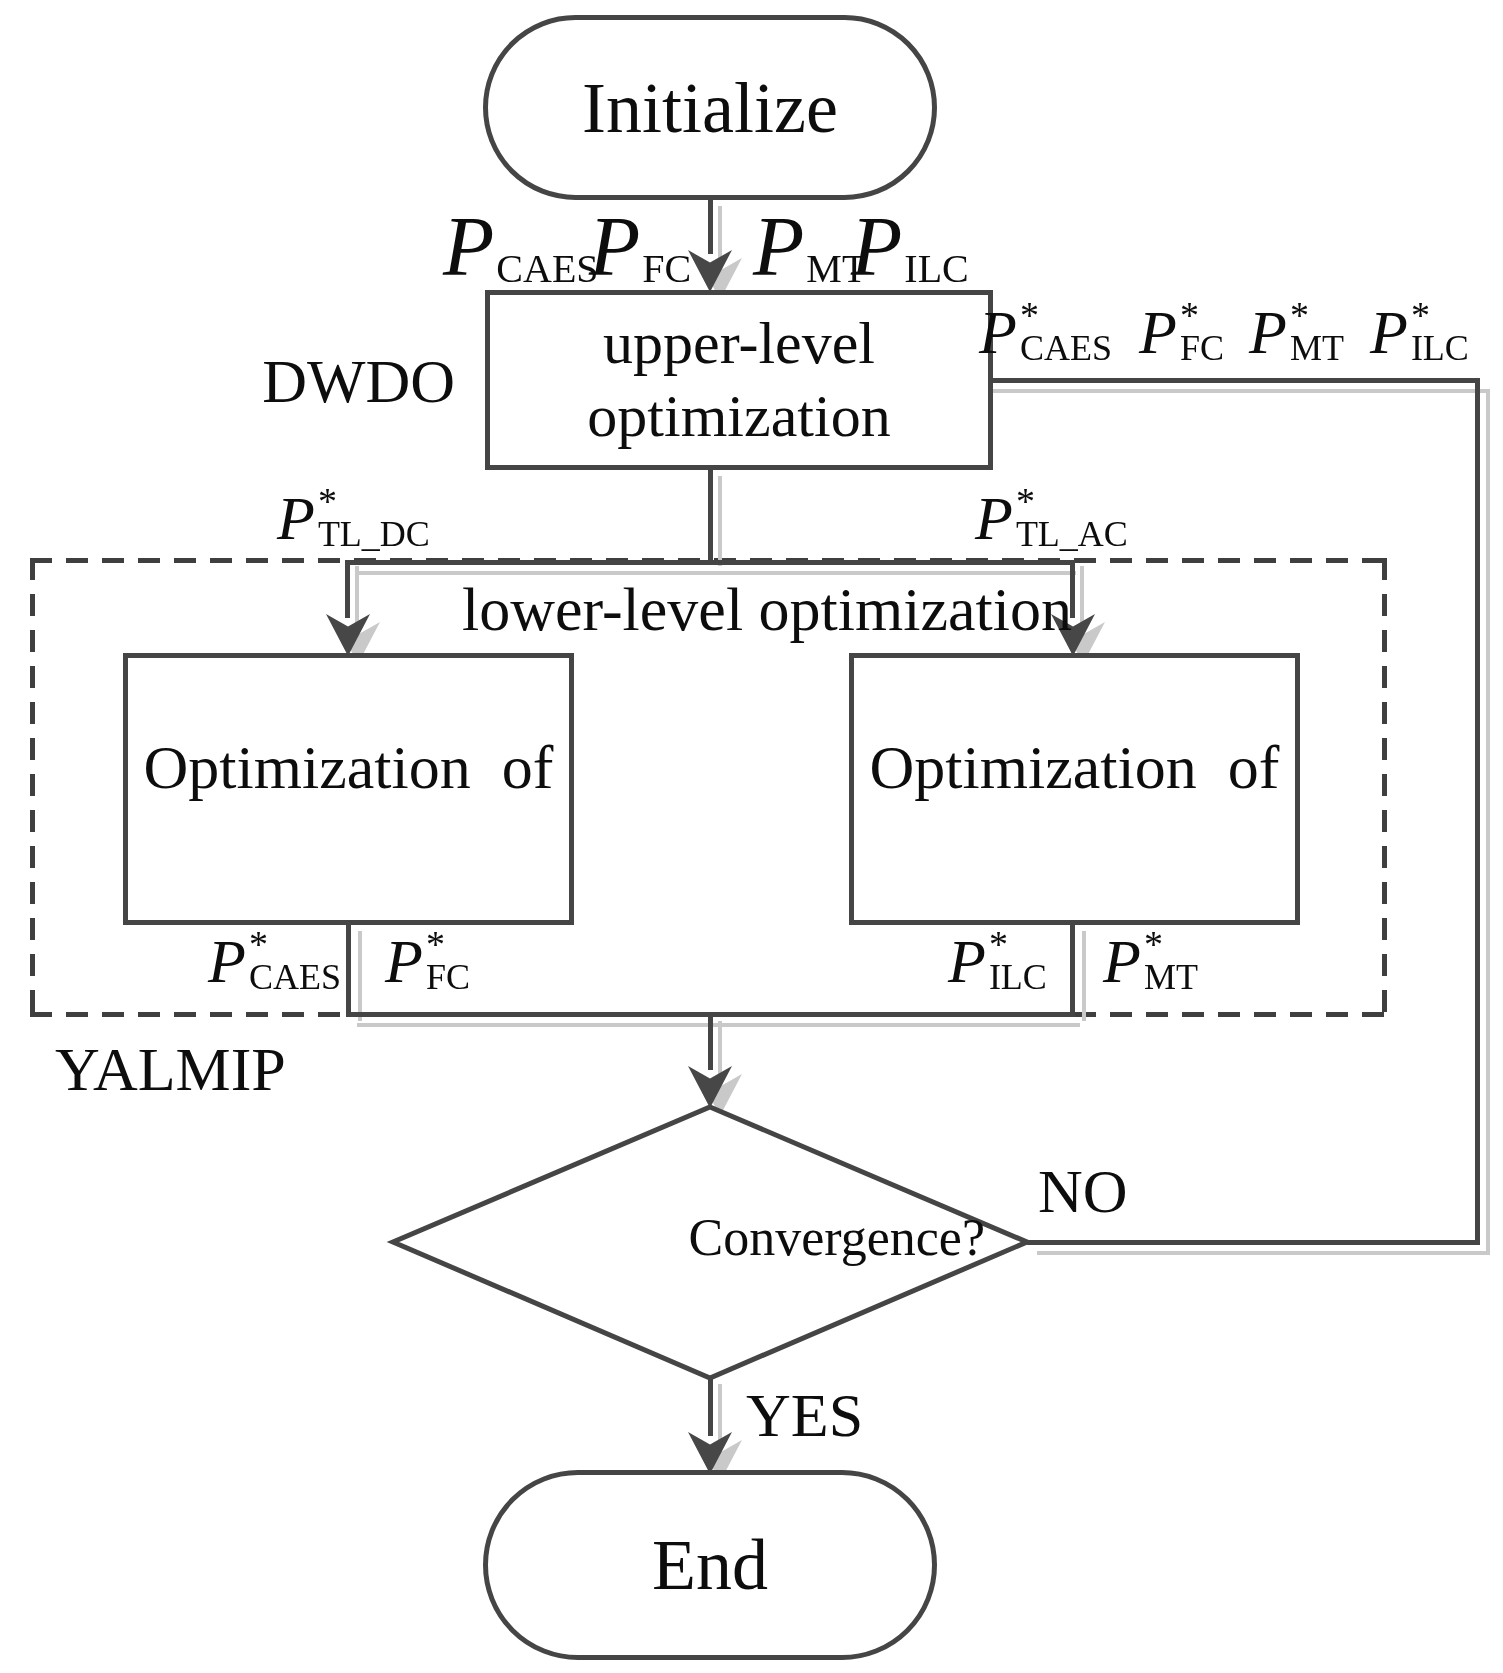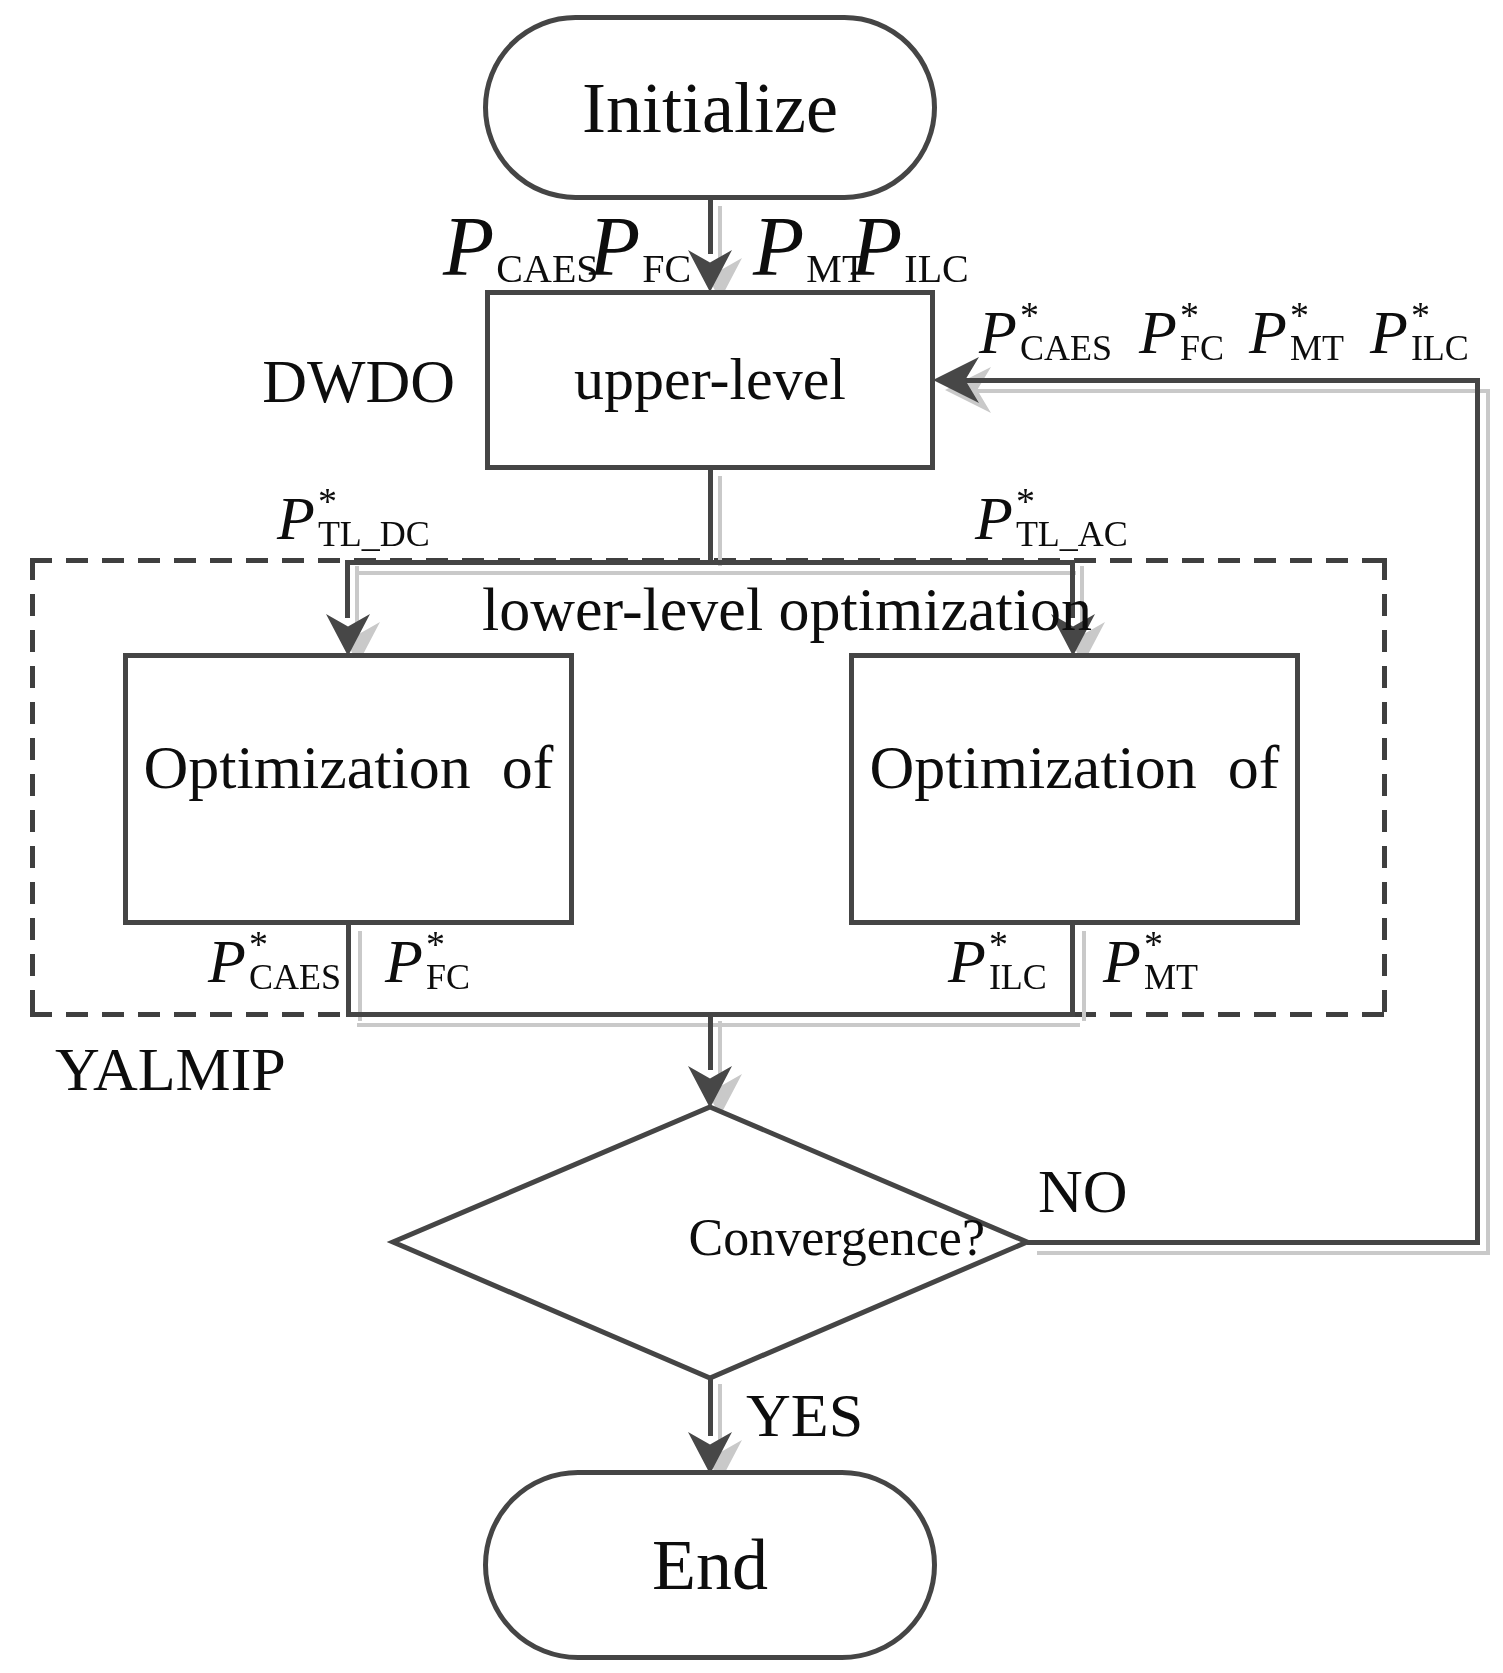--- a/index.html
+++ b/index.html
@@ -62,23 +62,24 @@
   </div>
   <div class="plabel" style="left:753px;top:205px;">
     <span class="pbase big">P</span>
     <span class="psub topsub">MT</span>
   </div>
   <div class="plabel" style="left:851px;top:205px;">
     <span class="pbase big">P</span>
     <span class="psub topsub">ILC</span>
   </div>
 
-  <div class="node boxtext" style="left:485px;top:290px;width:450px;height:180px;">
+  <div class="node boxtext" style="left:485px;top:290px;width:508px;height:180px;">
     <div>
       <div>upper-level</div>
+      <div>optimization</div>
     </div>
   </div>
   <div class="label center" style="left:245px;top:350px;width:210px;">
     <span>DWDO</span>
   </div>
 
   <div class="shadow" style="left:952px;top:389px;width:536px;height:4px;"></div>
   <div class="shadow" style="left:1486px;top:389px;width:4px;height:864px;"></div>
   <div class="shadowhead left" style="left:945px;top:367px;width:46px;height:46px;"></div>
   <div class="line" style="left:940px;top:378px;width:538px;height:5px;"></div>
@@ -143,21 +144,21 @@
     </span>
   </div>
   <div class="plabel" style="left:975px;top:487px;">
     <span class="pbase">P</span>
     <span class="pstack">
       <span class="pstar">*</span>
       <span class="psub">TL_AC</span>
     </span>
   </div>
 
-  <div class="label center" style="left:360px;top:578px;width:700px;padding-left:32px;">
+  <div class="label center" style="left:340px;top:578px;width:700px;padding-left:32px;">
     <span>lower-level optimization</span>
   </div>
 
   <div class="node dcactext" style="left:123px;top:653px;width:451px;height:272px;">
     <div>
       <div>Optimization&nbsp; of</div>
     </div>
   </div>
   <div class="node dcactext" style="left:849px;top:653px;width:451px;height:272px;">
     <div>

